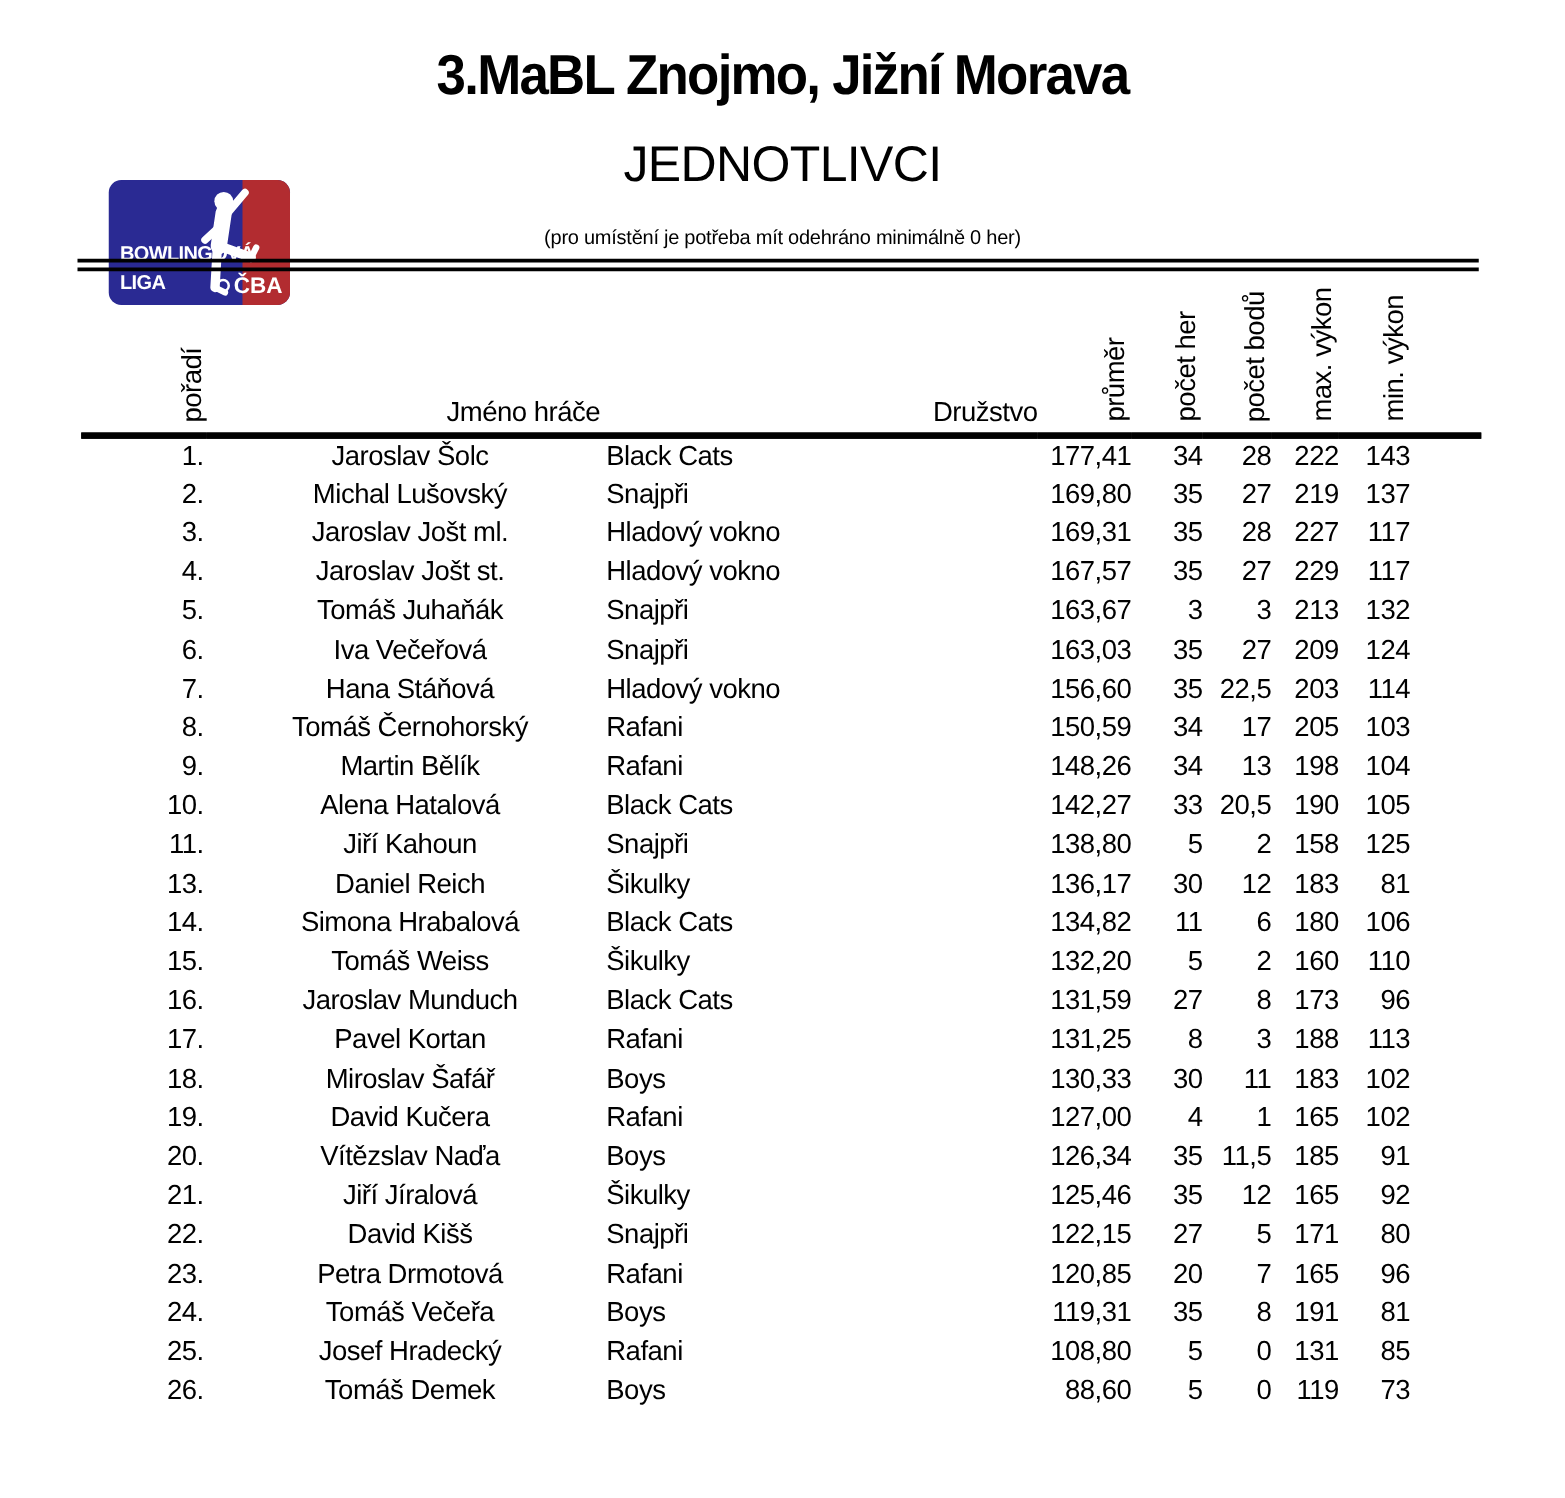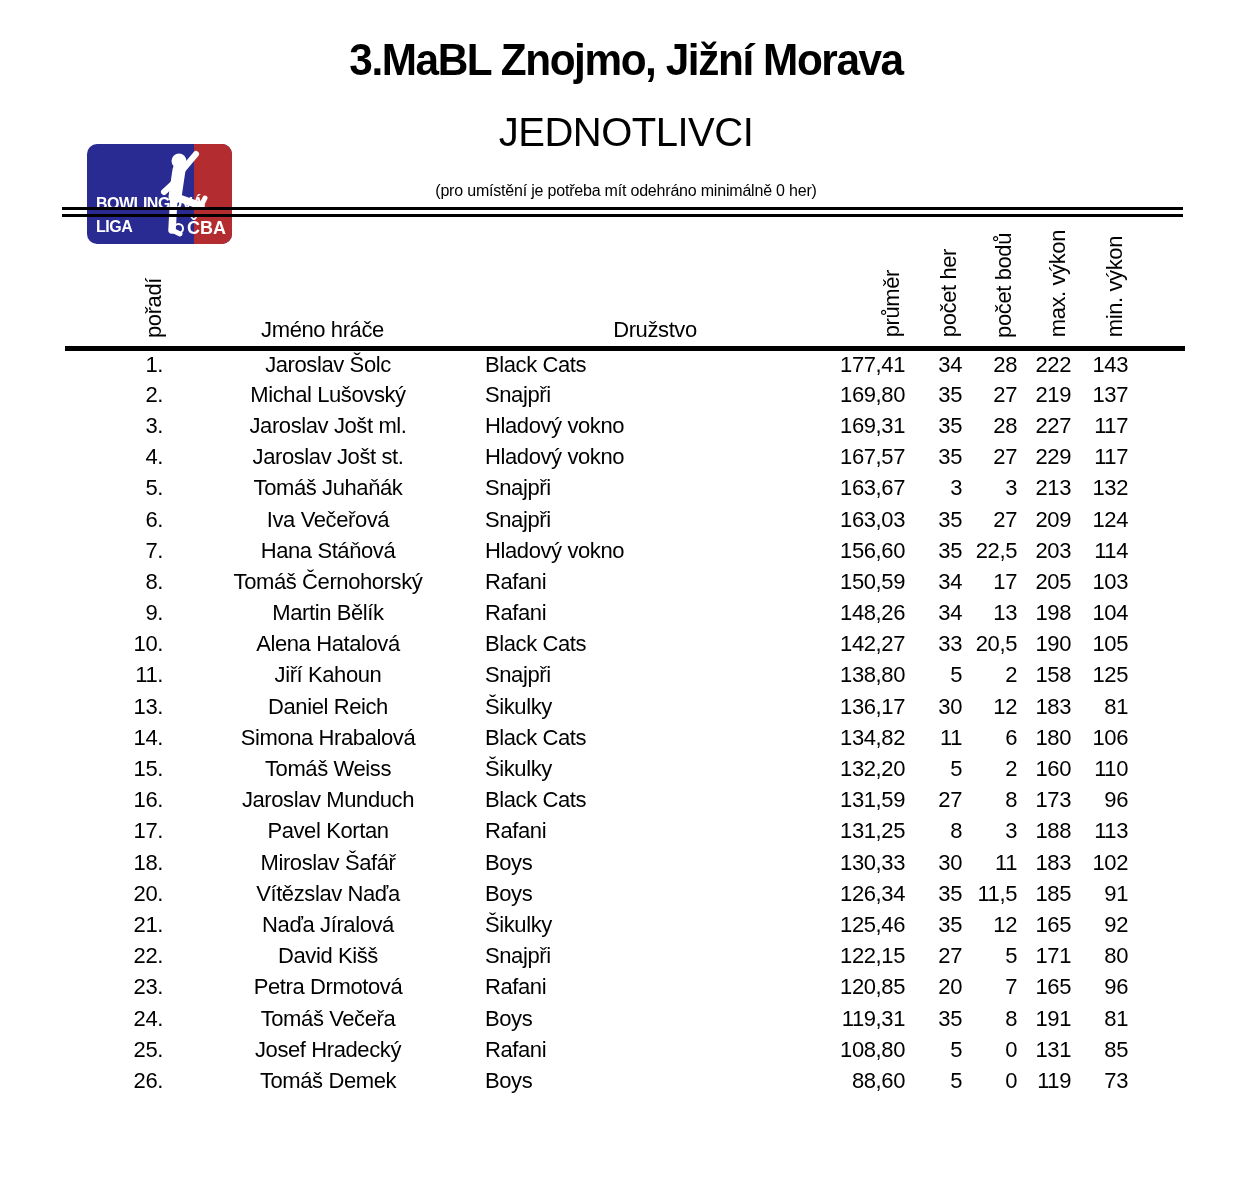--- a/index.html
+++ b/index.html
@@ -71,21 +71,21 @@
   col.c-max   { width:54px; }
   col.c-min   { width:57px; }
   col.c-sp    { width:57px; }
 
   thead tr { border-bottom:5px solid #000; }
   th {
     height:128px; vertical-align:bottom; font-weight:400;
     font-size:22px; padding:0 0 2px 0;
   }
   th.h-rank { text-align:right; }
-  th.h-name, th.h-team { text-align:center; padding-bottom:3px; }
+  th.h-name, th.h-team { text-align:right; padding-bottom:3px; }
   th.h-num { text-align:right; padding-right:2px; }
   .vert {
     writing-mode:vertical-rl; transform:rotate(180deg);
     display:inline-block; line-height:1; white-space:nowrap;
   }
 
   tbody td { height:31.2px; padding:0; white-space:nowrap; }
   td.cell-rank { text-align:right; padding-right:2px; }
   td.cell-name { text-align:center; padding-left:11px; }
   td.cell-team { text-align:left; padding-left:5px; }
@@ -349,36 +349,47 @@
     <td class="cell-name">Miroslav Šafář</td>
     <td class="cell-team">Boys</td>
     <td class="cell-num">130,33</td>
     <td class="cell-num">30</td>
     <td class="cell-num">11</td>
     <td class="cell-num">183</td>
     <td class="cell-num">102</td>
     <td></td>
   </tr>
 
+  <tr>
+    <td class="cell-rank">19.</td>
+    <td class="cell-name">David Kučera</td>
+    <td class="cell-team">Rafani</td>
+    <td class="cell-num">127,00</td>
+    <td class="cell-num">4</td>
+    <td class="cell-num">1</td>
+    <td class="cell-num">165</td>
+    <td class="cell-num">102</td>
+    <td></td>
+  </tr>
 
   <tr>
     <td class="cell-rank">20.</td>
     <td class="cell-name">Vítězslav Naďa</td>
     <td class="cell-team">Boys</td>
     <td class="cell-num">126,34</td>
     <td class="cell-num">35</td>
     <td class="cell-num">11,5</td>
     <td class="cell-num">185</td>
     <td class="cell-num">91</td>
     <td></td>
   </tr>
 
   <tr>
     <td class="cell-rank">21.</td>
-    <td class="cell-name">Naďa Jíralová</td>
+    <td class="cell-name">Jiří Jíralová</td>
     <td class="cell-team">Šikulky</td>
     <td class="cell-num">125,46</td>
     <td class="cell-num">35</td>
     <td class="cell-num">12</td>
     <td class="cell-num">165</td>
     <td class="cell-num">92</td>
     <td></td>
   </tr>
 
   <tr>

